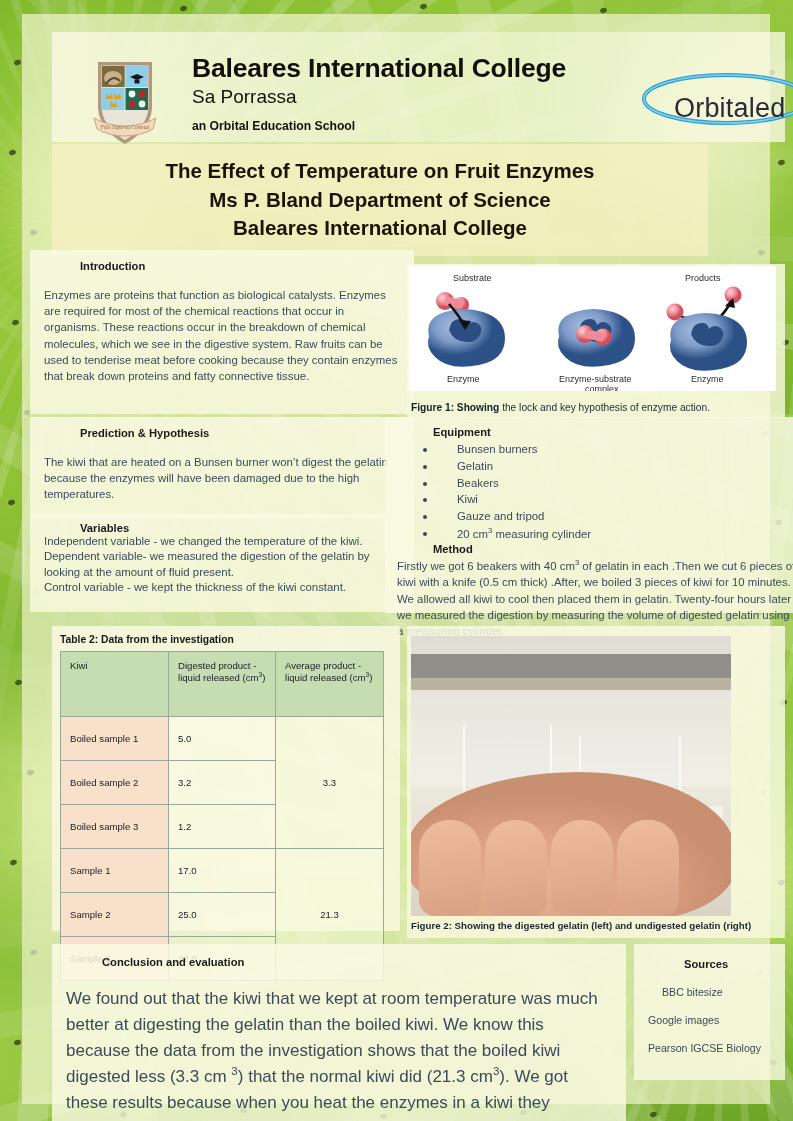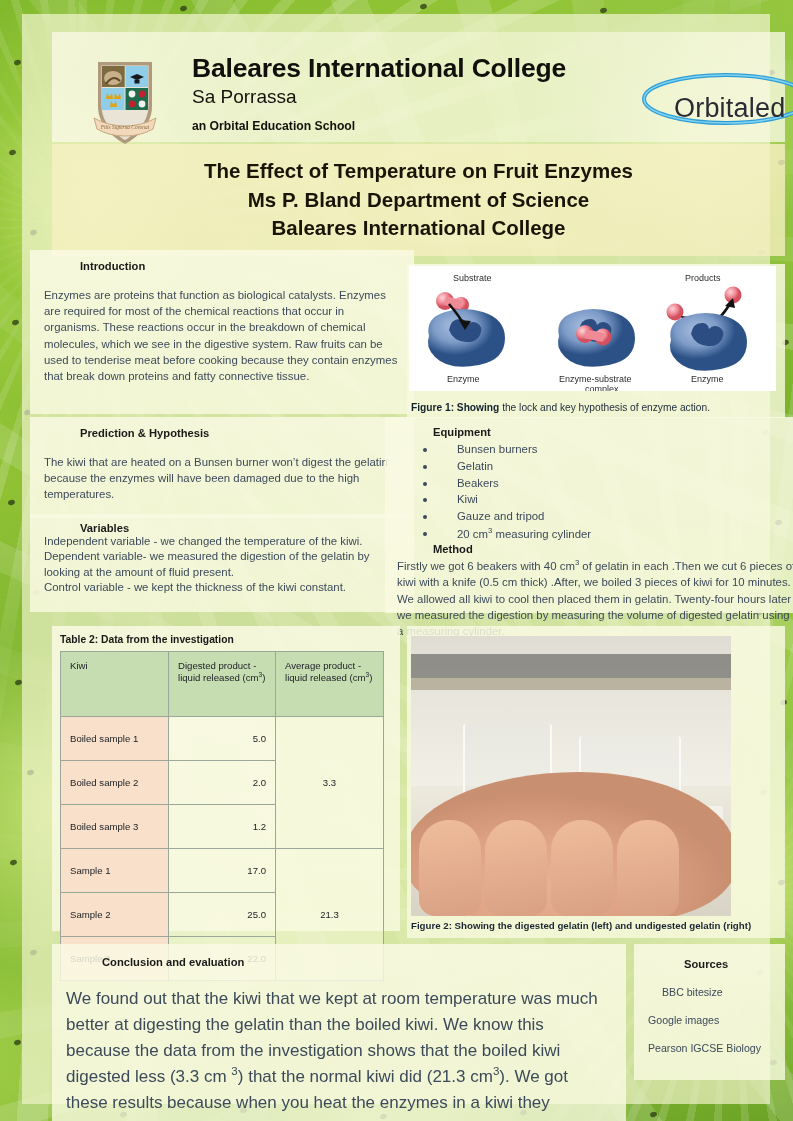--- a/index.html
+++ b/index.html
@@ -37,21 +37,21 @@
   }
   #crest{position:absolute;left:40px;top:24px;width:66px;height:92px;}
   #brandtext{position:absolute;left:140px;top:22px;}
   .brand-main{font-size:26.5px;font-weight:bold;color:#12100c;letter-spacing:-.2px;line-height:1.08;}
   .brand-sub{font-size:19px;color:#15120d;line-height:1.25;margin-top:2px;}
   .brand-tag{font-size:12.2px;font-weight:bold;color:#15120d;margin-top:11px;}
   #orbitaled{position:absolute;left:586px;top:36px;width:176px;height:62px;}
   #orb-word{position:absolute;left:36px;top:13px;font-size:27px;color:#2b2b33;letter-spacing:.2px;margin-top:12px;}
   
   #title-block{
-    position:absolute;left:30px;top:130px;width:733px;height:112px;
+    position:absolute;left:30px;top:130px;width:656px;height:112px;
     background:linear-gradient(180deg,rgba(247,241,196,.80),rgba(246,240,192,.78));
     display:flex;flex-direction:column;align-items:center;justify-content:center;
   }
   .title-line{font-size:20.5px;font-weight:bold;color:#191407;line-height:1.40;text-align:center;}
   
   .panel{
     position:absolute;
     background:linear-gradient(180deg,rgba(250,250,228,.84) 0%,rgba(249,250,224,.80) 100%);
   }
   .sec-head{font-size:11.2px;font-weight:bold;color:#1a1a1a;padding-left:36px;}
@@ -73,21 +73,21 @@
     background:linear-gradient(180deg,rgba(250,250,228,.84),rgba(249,250,224,.80));}
   #tbl-title{position:absolute;left:38px;top:620px;font-size:10.3px;font-weight:bold;color:#181818;}
   #data-table{position:absolute;left:38px;top:637px;width:323px;border-collapse:collapse;
     table-layout:fixed;}
   #data-table th,#data-table td{
     border:1px solid #9aa79a;font-size:9.6px;color:#20242a;
     text-align:left;vertical-align:top;padding:8px 9px;font-weight:normal;
   }
   #data-table thead th{background:#c6dcb1;height:48px;}
   #data-table td.lbl{background:#f9e0ca;vertical-align:middle;height:27px;}
-  #data-table td.val{background:rgba(252,252,232,.55);vertical-align:middle;text-align:right;}
+  #data-table td.val{background:rgba(252,252,232,.55);vertical-align:middle;}
   #data-table td.avg{background:rgba(250,251,226,.45);text-align:center;vertical-align:middle;}
   #data-table col.c1{width:108px;}
   #data-table col.c2{width:107px;}
   #data-table col.c3{width:108px;}
   
   #photo-panel{position:absolute;left:385px;top:612px;width:378px;height:312px;
     background:linear-gradient(180deg,rgba(250,250,228,.84),rgba(249,250,224,.80));}
   #photo{position:absolute;left:389px;top:622px;width:320px;height:280px;overflow:hidden;
     background:#c9c4b4;}
   
@@ -310,21 +310,21 @@
       </tr>
     </thead>
     <tbody>
       <tr>
         <td class="lbl">Boiled sample 1</td>
         <td class="val">5.0</td>
         <td class="avg" rowspan="3">3.3</td>
       </tr>
       <tr>
         <td class="lbl">Boiled sample 2</td>
-        <td class="val">2.0</td>
+        <td class="val">3.2</td>
       </tr>
       <tr>
         <td class="lbl">Boiled sample 3</td>
         <td class="val">1.2</td>
       </tr>
       <tr>
         <td class="lbl">Sample 1</td>
         <td class="val">17.0</td>
         <td class="avg" rowspan="3">21.3</td>
       </tr>

